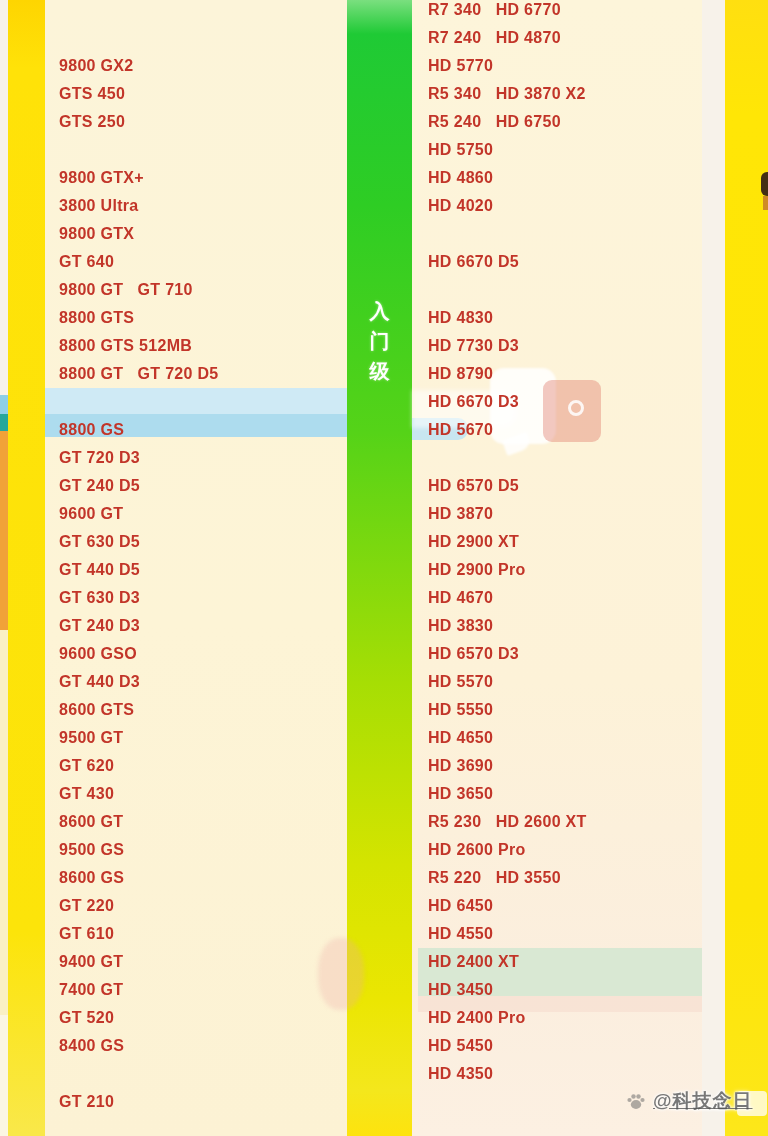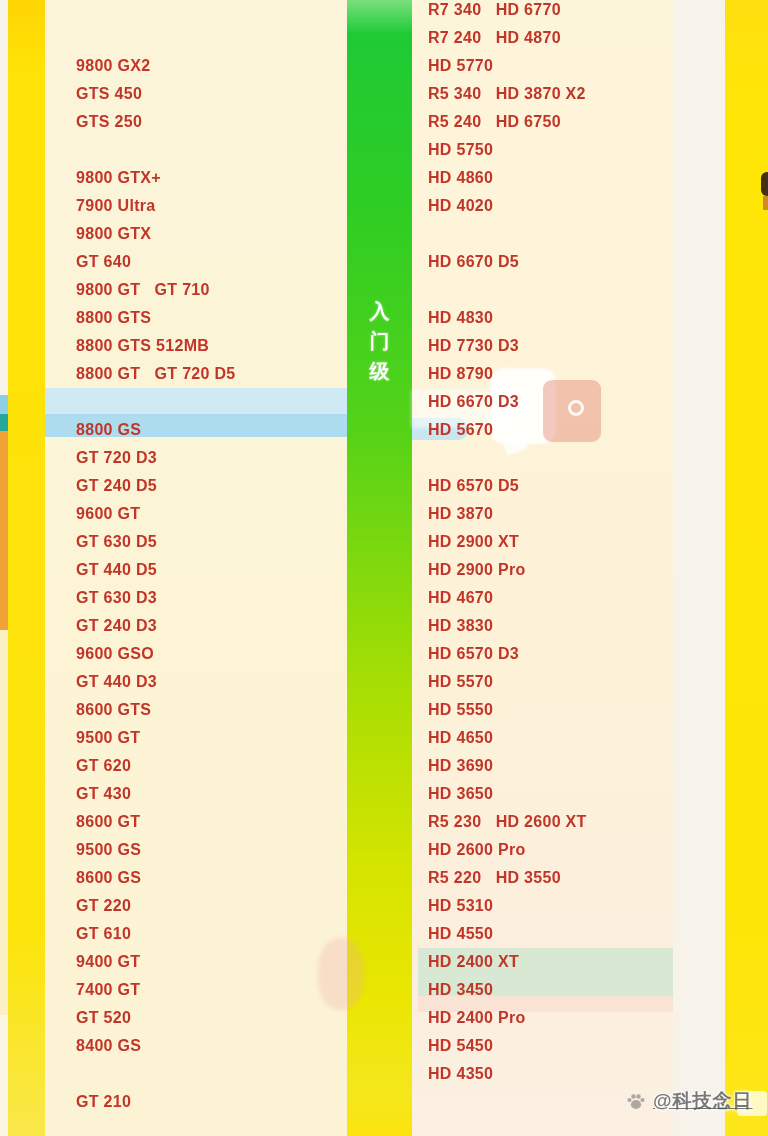--- a/index.html
+++ b/index.html
@@ -19,37 +19,37 @@
   
   #rail-left{left:8px;top:0;width:37px;height:1136px;
     background:linear-gradient(180deg,#fed501 0%,#ffe208 6%,#fce40a 82%,#f9e84a 100%);}
   #rail-right{left:725px;top:0;width:43px;height:1136px;
     background:linear-gradient(180deg,#ffdf10 0%,#ffe606 10%,#fde506 80%,#fde71a 100%);}
 
   
   #col-left{left:45px;top:0;width:302px;height:1136px;
     background:linear-gradient(180deg,#fcf4d9 0%,#fdf4d6 55%,#fcf2d4 100%);}
   #col-right{left:412px;top:0;width:261px;height:1136px;
-    background:linear-gradient(180deg,#fdf5da 0%,#fdf2d8 60%,#fbeede 86%,#fcf0e2 100%);}
+    background:linear-gradient(180deg,#fdf5da 0%,#fdf2d8 60%,#fbeede 86%,#fcf0e2 100%);padding-left:29px;}
 
   
   #tier-bar{left:347px;top:0;width:65px;height:1136px;
     background:linear-gradient(180deg,#7adf7f 0%,#1fca35 3%,#2ecd24 18%,#55d318 38%,
       #a6de04 60%,#d4e400 76%,#ebe602 88%,#f4e71c 96%,#fde30e 100%);}
   #tier-label{left:0;top:298px;width:100%;display:flex;flex-direction:column;
     align-items:center;gap:3px;font-size:20px;font-weight:700;color:#ffffff;
     text-shadow:0 0 3px rgba(255,255,255,.45);}
 
   
   .rows{position:absolute;left:0;right:0;}
   #rows-left{top:52px;}
   #rows-right{top:-4px;}
   .row{height:28px;line-height:28px;font-size:16px;font-weight:700;color:#c23529;
     white-space:pre;letter-spacing:.3px;}
-  #col-left .row{padding-left:24px;margin-left:7px;}
+  #col-left .row{padding-left:14px;}
   #col-right .row{padding-left:16px;}
 
   
   #hl-blue-1{left:0;right:0;top:388px;height:26px;background:#cfeaf5;}
   #hl-blue-2{left:0;right:0;top:414px;height:23px;background:#addcee;}
   #hl-blue-wedge{left:0;top:418px;width:56px;height:22px;background:rgba(194,228,242,.9);
     border-radius:0 10px 10px 0;}
   #hl-green{left:6px;right:0;top:948px;height:48px;background:rgba(215,231,210,.95);}
   #hl-pink{left:6px;right:0;top:996px;height:16px;background:rgba(246,221,208,.65);}
 
@@ -97,21 +97,21 @@
 
 <div class="abs" id="col-left">
   <div class="abs" id="hl-blue-1"></div>
   <div class="abs" id="hl-blue-2"></div>
   <div class="rows" id="rows-left">
       <div class="row">9800 GX2</div>
       <div class="row">GTS 450</div>
       <div class="row">GTS 250</div>
       <div class="row"></div>
       <div class="row">9800 GTX+</div>
-      <div class="row">7900 Ultra</div>
+      <div class="row">3800 Ultra</div>
       <div class="row">9800 GTX</div>
       <div class="row">GT 640</div>
       <div class="row">9800 GT   GT 710</div>
       <div class="row">8800 GTS</div>
       <div class="row">8800 GTS 512MB</div>
       <div class="row">8800 GT   GT 720 D5</div>
       <div class="row"></div>
       <div class="row">8800 GS</div>
       <div class="row">GT 720 D3</div>
       <div class="row">GT 240 D5</div>
@@ -183,21 +183,21 @@
       <div class="row">HD 3830</div>
       <div class="row">HD 6570 D3</div>
       <div class="row">HD 5570</div>
       <div class="row">HD 5550</div>
       <div class="row">HD 4650</div>
       <div class="row">HD 3690</div>
       <div class="row">HD 3650</div>
       <div class="row">R5 230   HD 2600 XT</div>
       <div class="row">HD 2600 Pro</div>
       <div class="row">R5 220   HD 3550</div>
-      <div class="row">HD 5310</div>
+      <div class="row">HD 6450</div>
       <div class="row">HD 4550</div>
       <div class="row">HD 2400 XT</div>
       <div class="row">HD 3450</div>
       <div class="row">HD 2400 Pro</div>
       <div class="row">HD 5450</div>
       <div class="row">HD 4350</div>
     </div>
 </div>
 
 <div class="abs" id="wm-pink-blob"></div>

